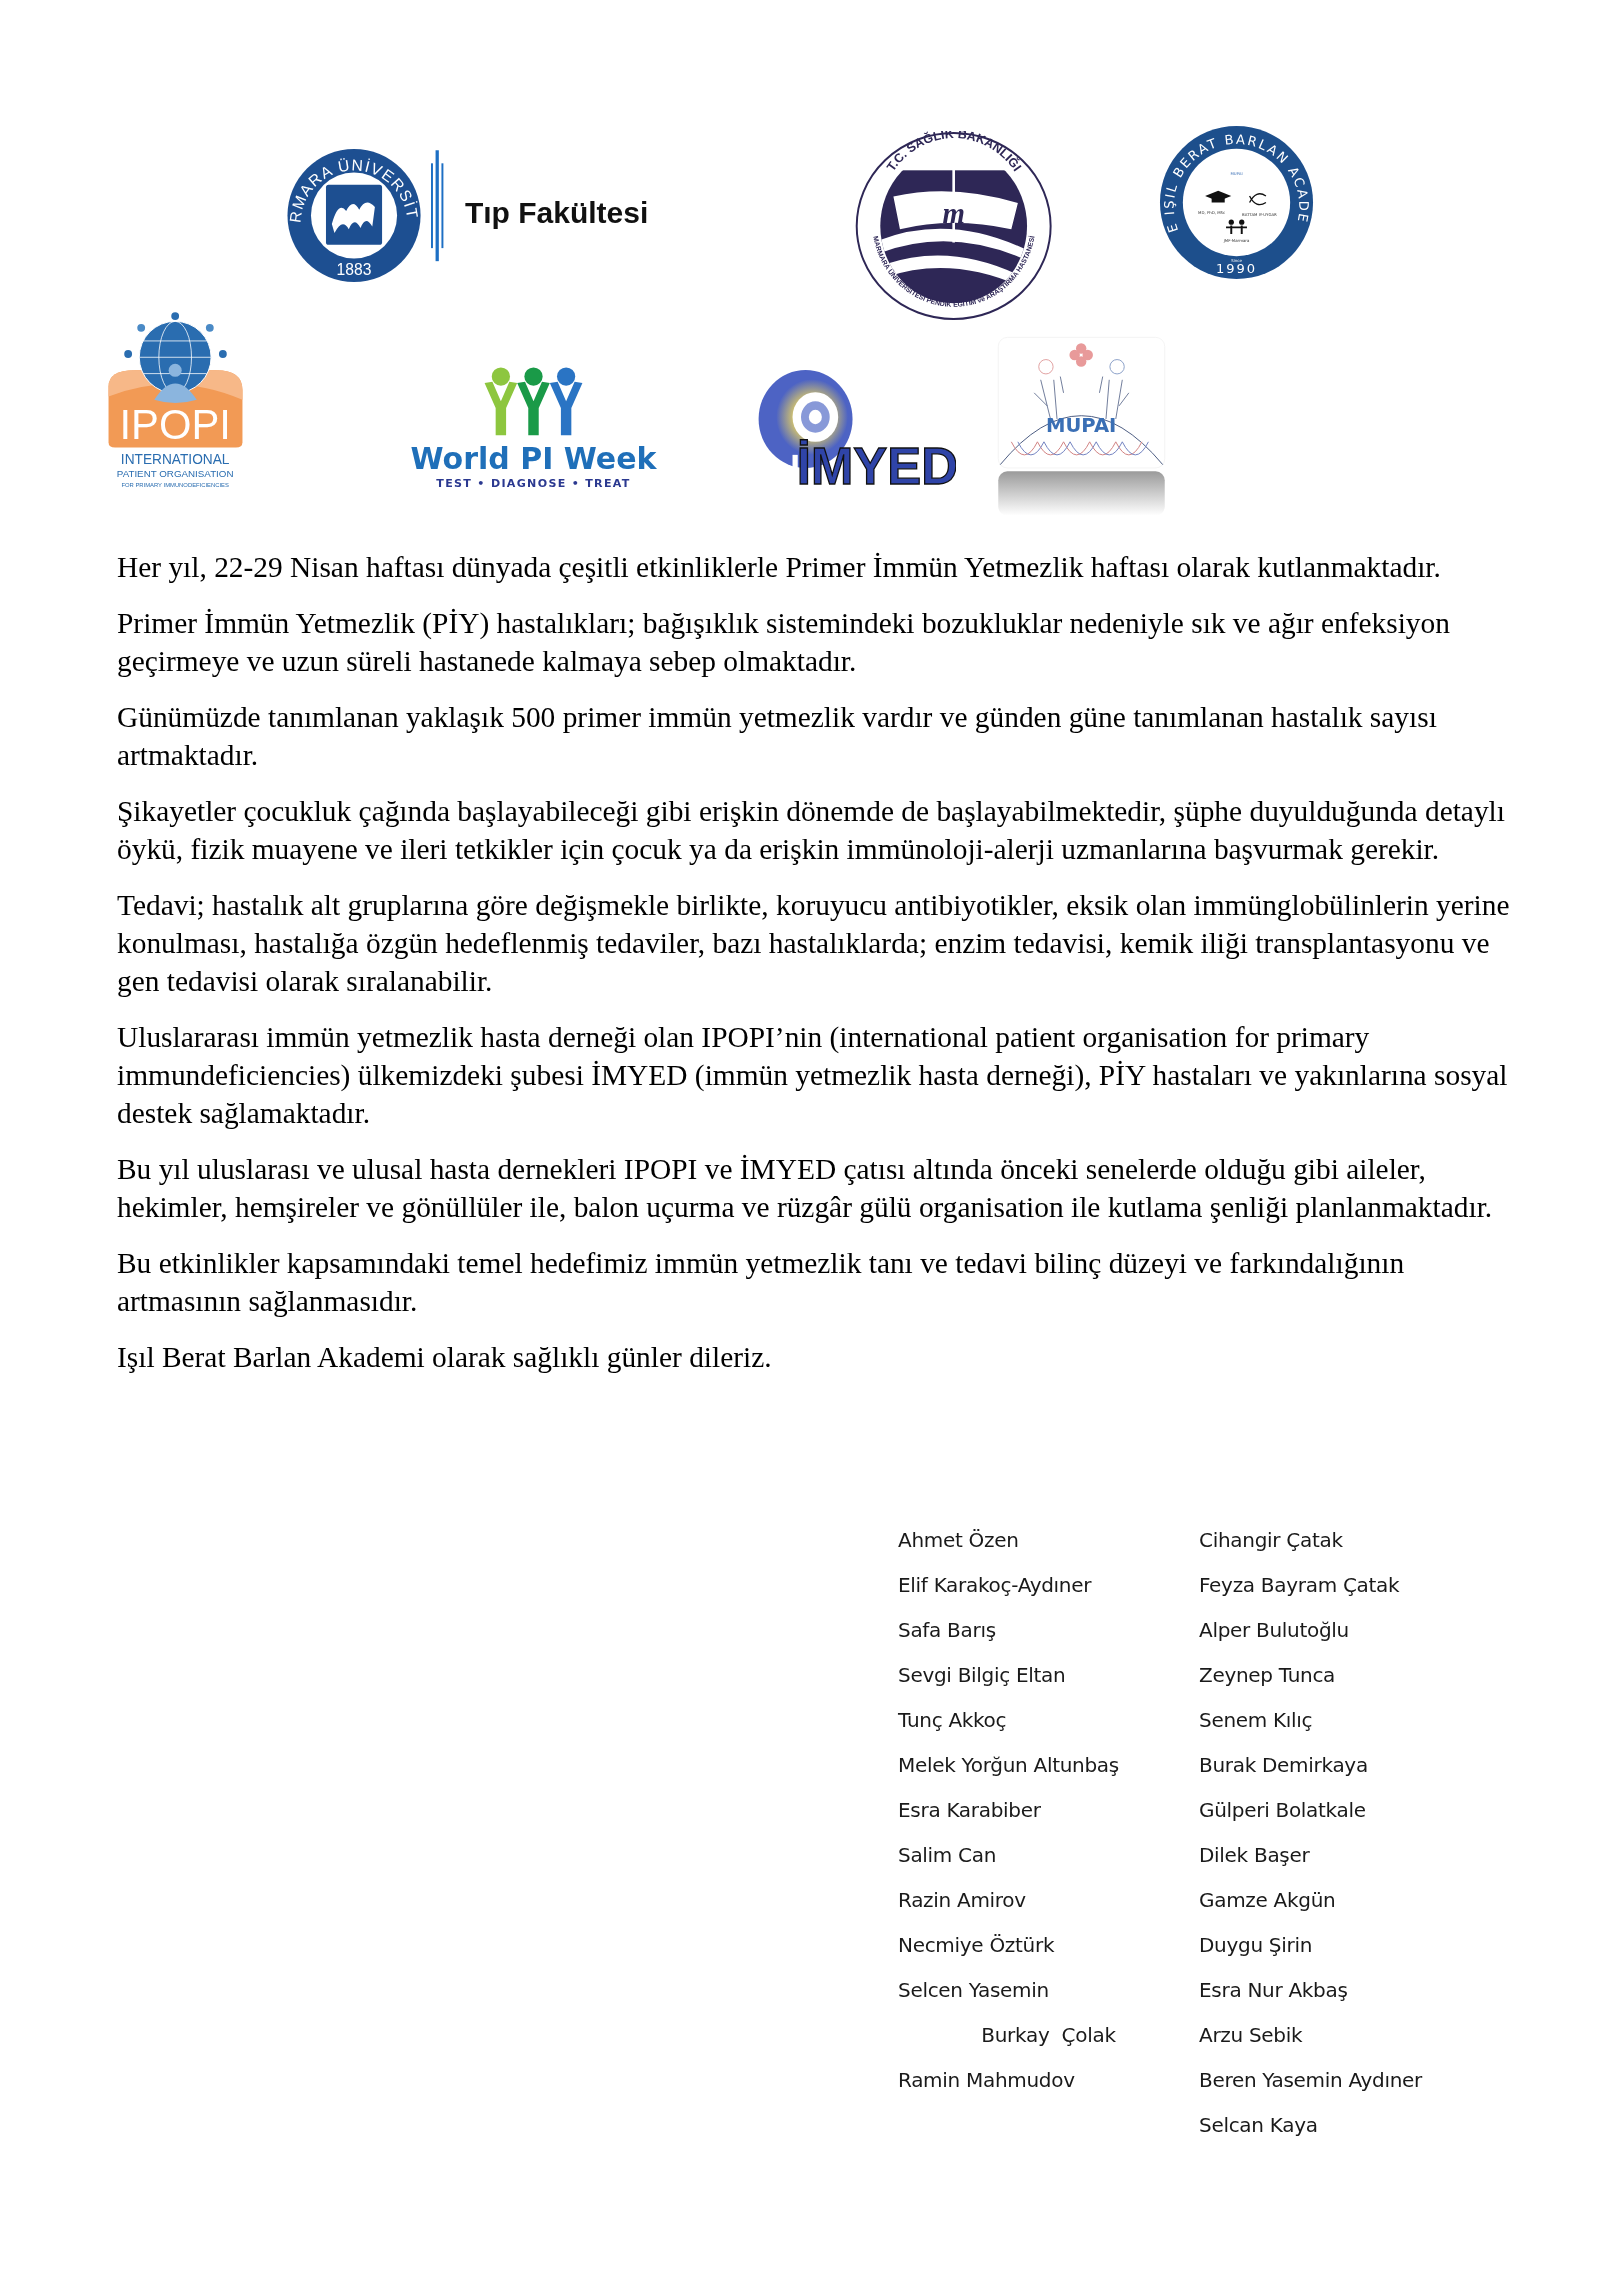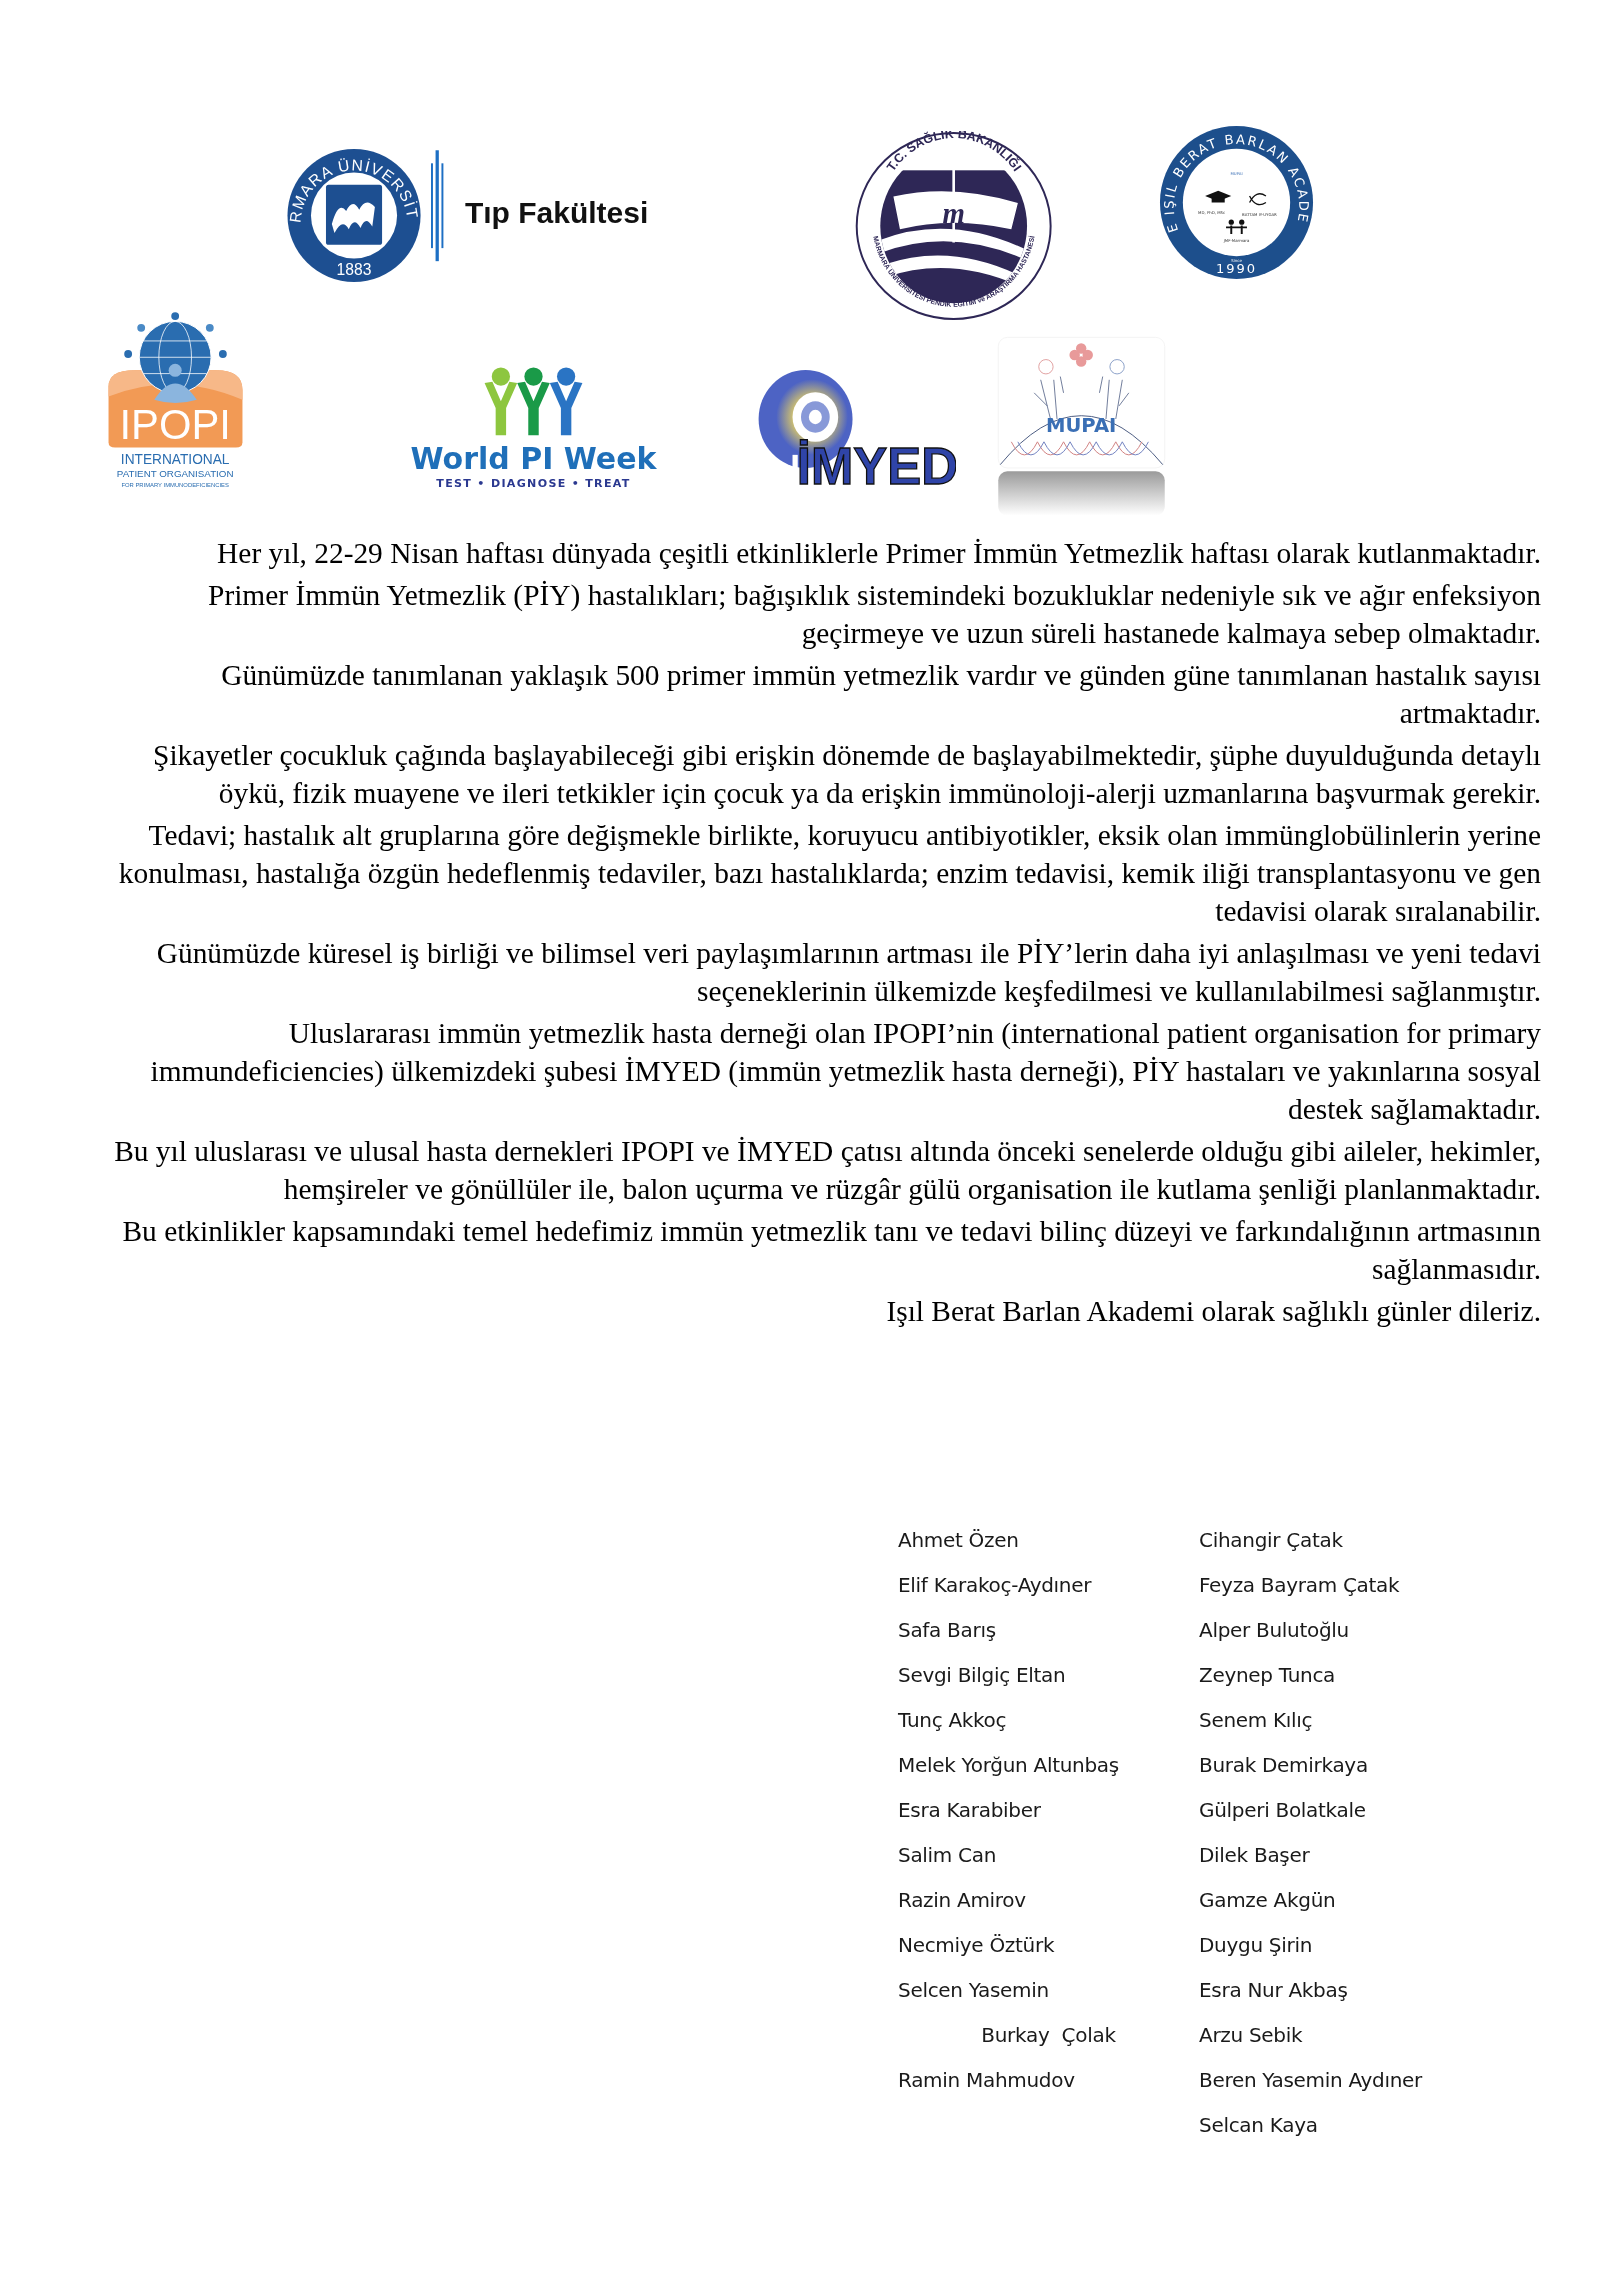--- a/index.html
+++ b/index.html
@@ -18,21 +18,21 @@
     #logo-mupai { left: 995px; top: 334px; width: 173px; height: 183px; }
 
     .logo svg { width: 100%; height: 100%; display: block; }
 
     
     #body-text {
       position: absolute; left: 99px; top: 530px; width: 1446px;
       font-family: "Liberation Serif", serif; font-size: 29.4px; line-height: 38px;
       color: #000;
     }
-    #body-text p { margin: 4px; text-align: right; }
+    #body-text p { margin: 18px; }
 
     
     #names {
       position: absolute; left: 898px; top: 1518px; width: 589px;
       font-family: "DejaVu Sans", sans-serif; font-size: 20px; color: #1a1a1a;
       display: grid; grid-template-columns: 301px 288px;
     }
     .name-col { display: flex; flex-direction: column; }
     .name-item { height: 45px; line-height: 45px; white-space: nowrap; letter-spacing: -0.3px; }
   </style>
@@ -195,21 +195,20 @@
     <rect x="5" y="210" width="255" height="68" rx="14" fill="url(#mp-refl)"></rect>
   </svg>
 </div>
 
 <div id="body-text">
   <p>Her yıl, 22-29 Nisan haftası dünyada çeşitli etkinliklerle Primer İmmün Yetmezlik haftası olarak kutlanmaktadır.</p>
   <p>Primer İmmün Yetmezlik (PİY) hastalıkları; bağışıklık sistemindeki bozukluklar nedeniyle sık ve ağır enfeksiyon geçirmeye ve uzun süreli hastanede kalmaya sebep olmaktadır.</p>
   <p>Günümüzde tanımlanan yaklaşık 500 primer immün yetmezlik vardır ve günden güne tanımlanan hastalık sayısı artmaktadır.</p>
   <p>Şikayetler çocukluk çağında başlayabileceği gibi erişkin dönemde de başlayabilmektedir, şüphe duyulduğunda detaylı öykü, fizik muayene ve ileri tetkikler için çocuk ya da erişkin immünoloji-alerji uzmanlarına başvurmak gerekir.</p>
   <p>Tedavi; hastalık alt gruplarına göre değişmekle birlikte, koruyucu antibiyotikler, eksik olan immünglobülinlerin yerine konulması, hastalığa özgün hedeflenmiş tedaviler, bazı hastalıklarda; enzim tedavisi, kemik iliği transplantasyonu ve gen tedavisi olarak sıralanabilir.</p>
-  <p>Günümüzde küresel iş birliği ve bilimsel veri paylaşımlarının artması ile PİY’lerin daha iyi anlaşılması ve yeni tedavi seçeneklerinin ülkemizde keşfedilmesi ve kullanılabilmesi sağlanmıştır.</p>
   <p>Uluslararası immün yetmezlik hasta derneği olan IPOPI’nin (international patient organisation for primary immundeficiencies) ülkemizdeki şubesi  İMYED (immün yetmezlik hasta derneği), PİY hastaları ve yakınlarına sosyal destek sağlamaktadır.</p>
   <p>Bu yıl uluslarası ve ulusal hasta dernekleri IPOPI ve İMYED çatısı altında  önceki senelerde olduğu gibi aileler, hekimler, hemşireler ve gönüllüler ile, balon uçurma ve rüzgâr gülü organisation ile kutlama şenliği planlanmaktadır.</p>
   <p>Bu etkinlikler kapsamındaki temel hedefimiz immün yetmezlik tanı ve tedavi bilinç düzeyi ve farkındalığının artmasının sağlanmasıdır.</p>
   <p>Işıl Berat Barlan Akademi olarak sağlıklı günler dileriz.</p>
 </div>
 
 <div id="names">
   <div class="name-col">
     <div class="name-item">Ahmet Özen</div>
     <div class="name-item">Elif Karakoç-Aydıner</div>

